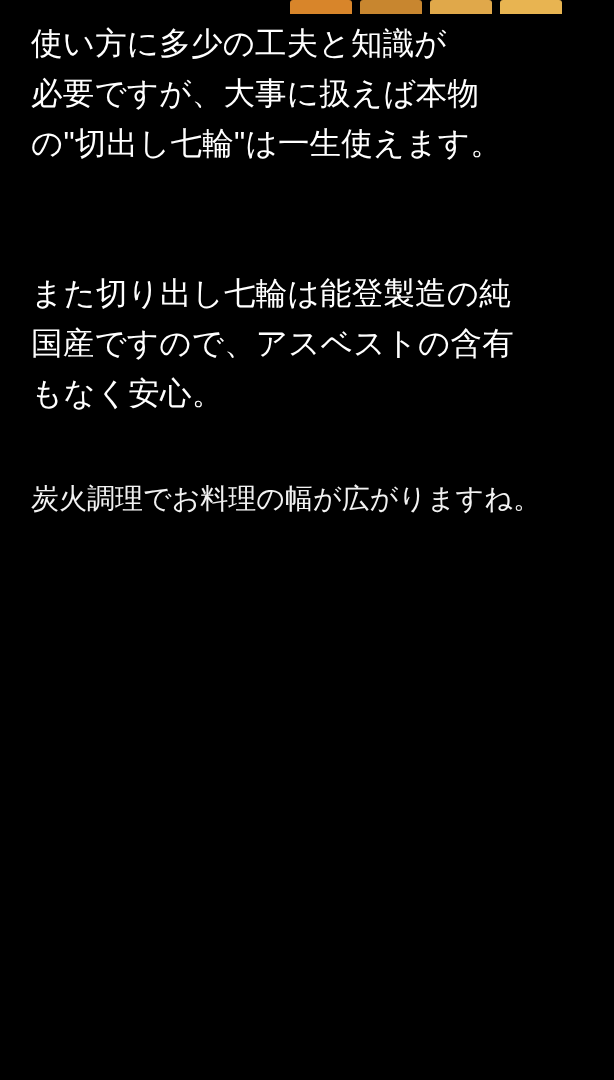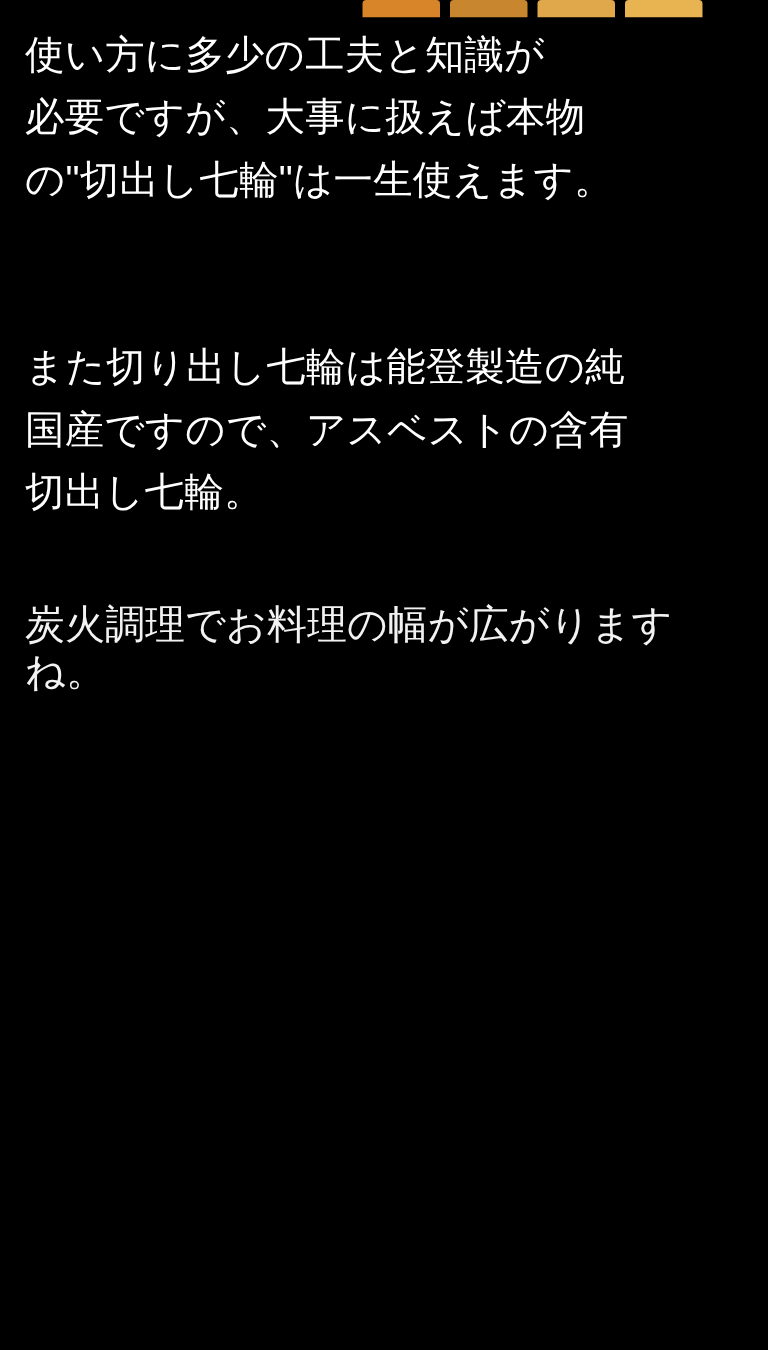--- a/index.html
+++ b/index.html
@@ -39,40 +39,40 @@
   .thumb {
     width: 62px;
     height: 14px;
     border-radius: 3px 3px 0 0;
     flex: 0 0 auto;
   }
 
   .content {
     position: absolute;
     top: 18px;
-    left: 20px;
+    left: 31px;
     width: 546px;
   }
 
   .para {
     font-size: 31.5px;
     line-height: 50px;
     letter-spacing: 0.2px;
     color: #ffffff;
     margin: 0;
     white-space: pre-wrap;
     font-weight: 400;
   }
 
   .gap {
     height: 50px;
   }
 
   .caption {
-    font-size: 32px;
+    font-size: 28px;
     line-height: 38px;
     color: #f2f2f2;
     margin: 0;
     padding-top: 12px;
     white-space: pre-wrap;
   }
 </style>
 </head>
 <body>
 
@@ -86,18 +86,18 @@
   </div>
 
   <div class="content">
     <p class="para">使い方に多少の工夫と知識が
 必要ですが、大事に扱えば本物
 の"切出し七輪"は一生使えます。</p>
     <div class="gap"></div>
     <div class="gap"></div>
     <p class="para">また切り出し七輪は能登製造の純
 国産ですので、アスベストの含有
-切出し七輪。</p>
+もなく安心。</p>
     <div class="gap"></div>
     <p class="caption">炭火調理でお料理の幅が広がりますね。</p>
   </div>
 
 </div>
 
 </body></html>

